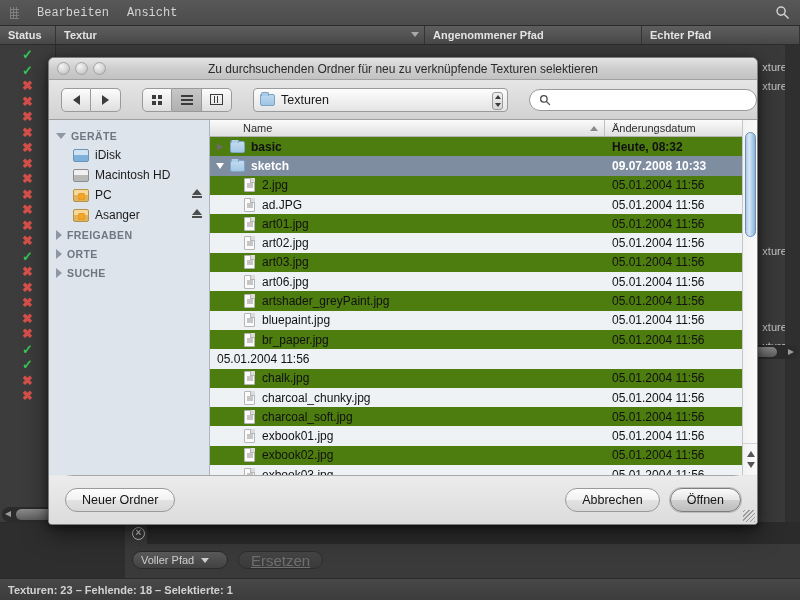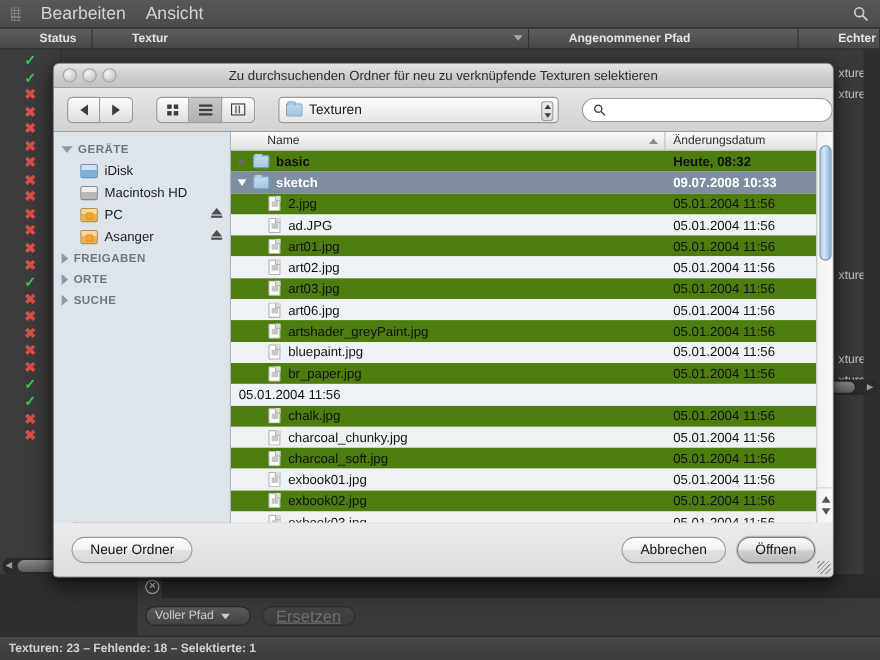--- a/index.html
+++ b/index.html
@@ -38,36 +38,35 @@
     border-bottom: 1px solid #2b2b2b;
     display: flex; align-items: center; gap: 18px; padding: 0 10px;
     position: relative;
   }
   #bg-menubar .grip {
     width: 9px; height: 12px;
     background-image: repeating-linear-gradient(0deg, #8f8f8f 0 1px, transparent 1px 3px),
                       repeating-linear-gradient(90deg, #8f8f8f 0 1px, transparent 1px 3px);
     opacity: .75;
   }
-  #bg-menubar .mi { font-size: 16px; color: #d4d4d4; }
+  #bg-menubar .mi { font-size: 12px; color: #d4d4d4; font-family: Liberation Mono, monospace; }
   #bg-search-icon {
     position: absolute; right: 10px; top: 5px;
     width: 15px; height: 15px; color: #d0d0d0;
   }
   #bg-colhead {
     height: 19px; display: flex;
     background: linear-gradient(to bottom, #5e5e5e, #484848);
     border-bottom: 1px solid #2c2c2c;
     font-size: 11px; color: #e3e3e3; font-weight: bold;
   }
   #bg-colhead .ch {
     display: flex; align-items: center; padding: 0 8px;
     border-right: 1px solid #343434; position: relative; overflow: hidden;
     white-space: nowrap;
-    margin-left: 28px;
   }
   #bg-colhead .ch .sortarrow {
     position: absolute; right: 5px; top: 6px;
     width: 0; height: 0; border-left: 4px solid transparent;
     border-right: 4px solid transparent; border-top: 5px solid #a8a8a8;
   }
   #bg-body { flex: 1; display: flex; position: relative; }
   #bg-statuscol {
     width: 56px; border-right: 1px solid #2c2c2c;
     background: #3c3c3c; padding-top: 2px;

